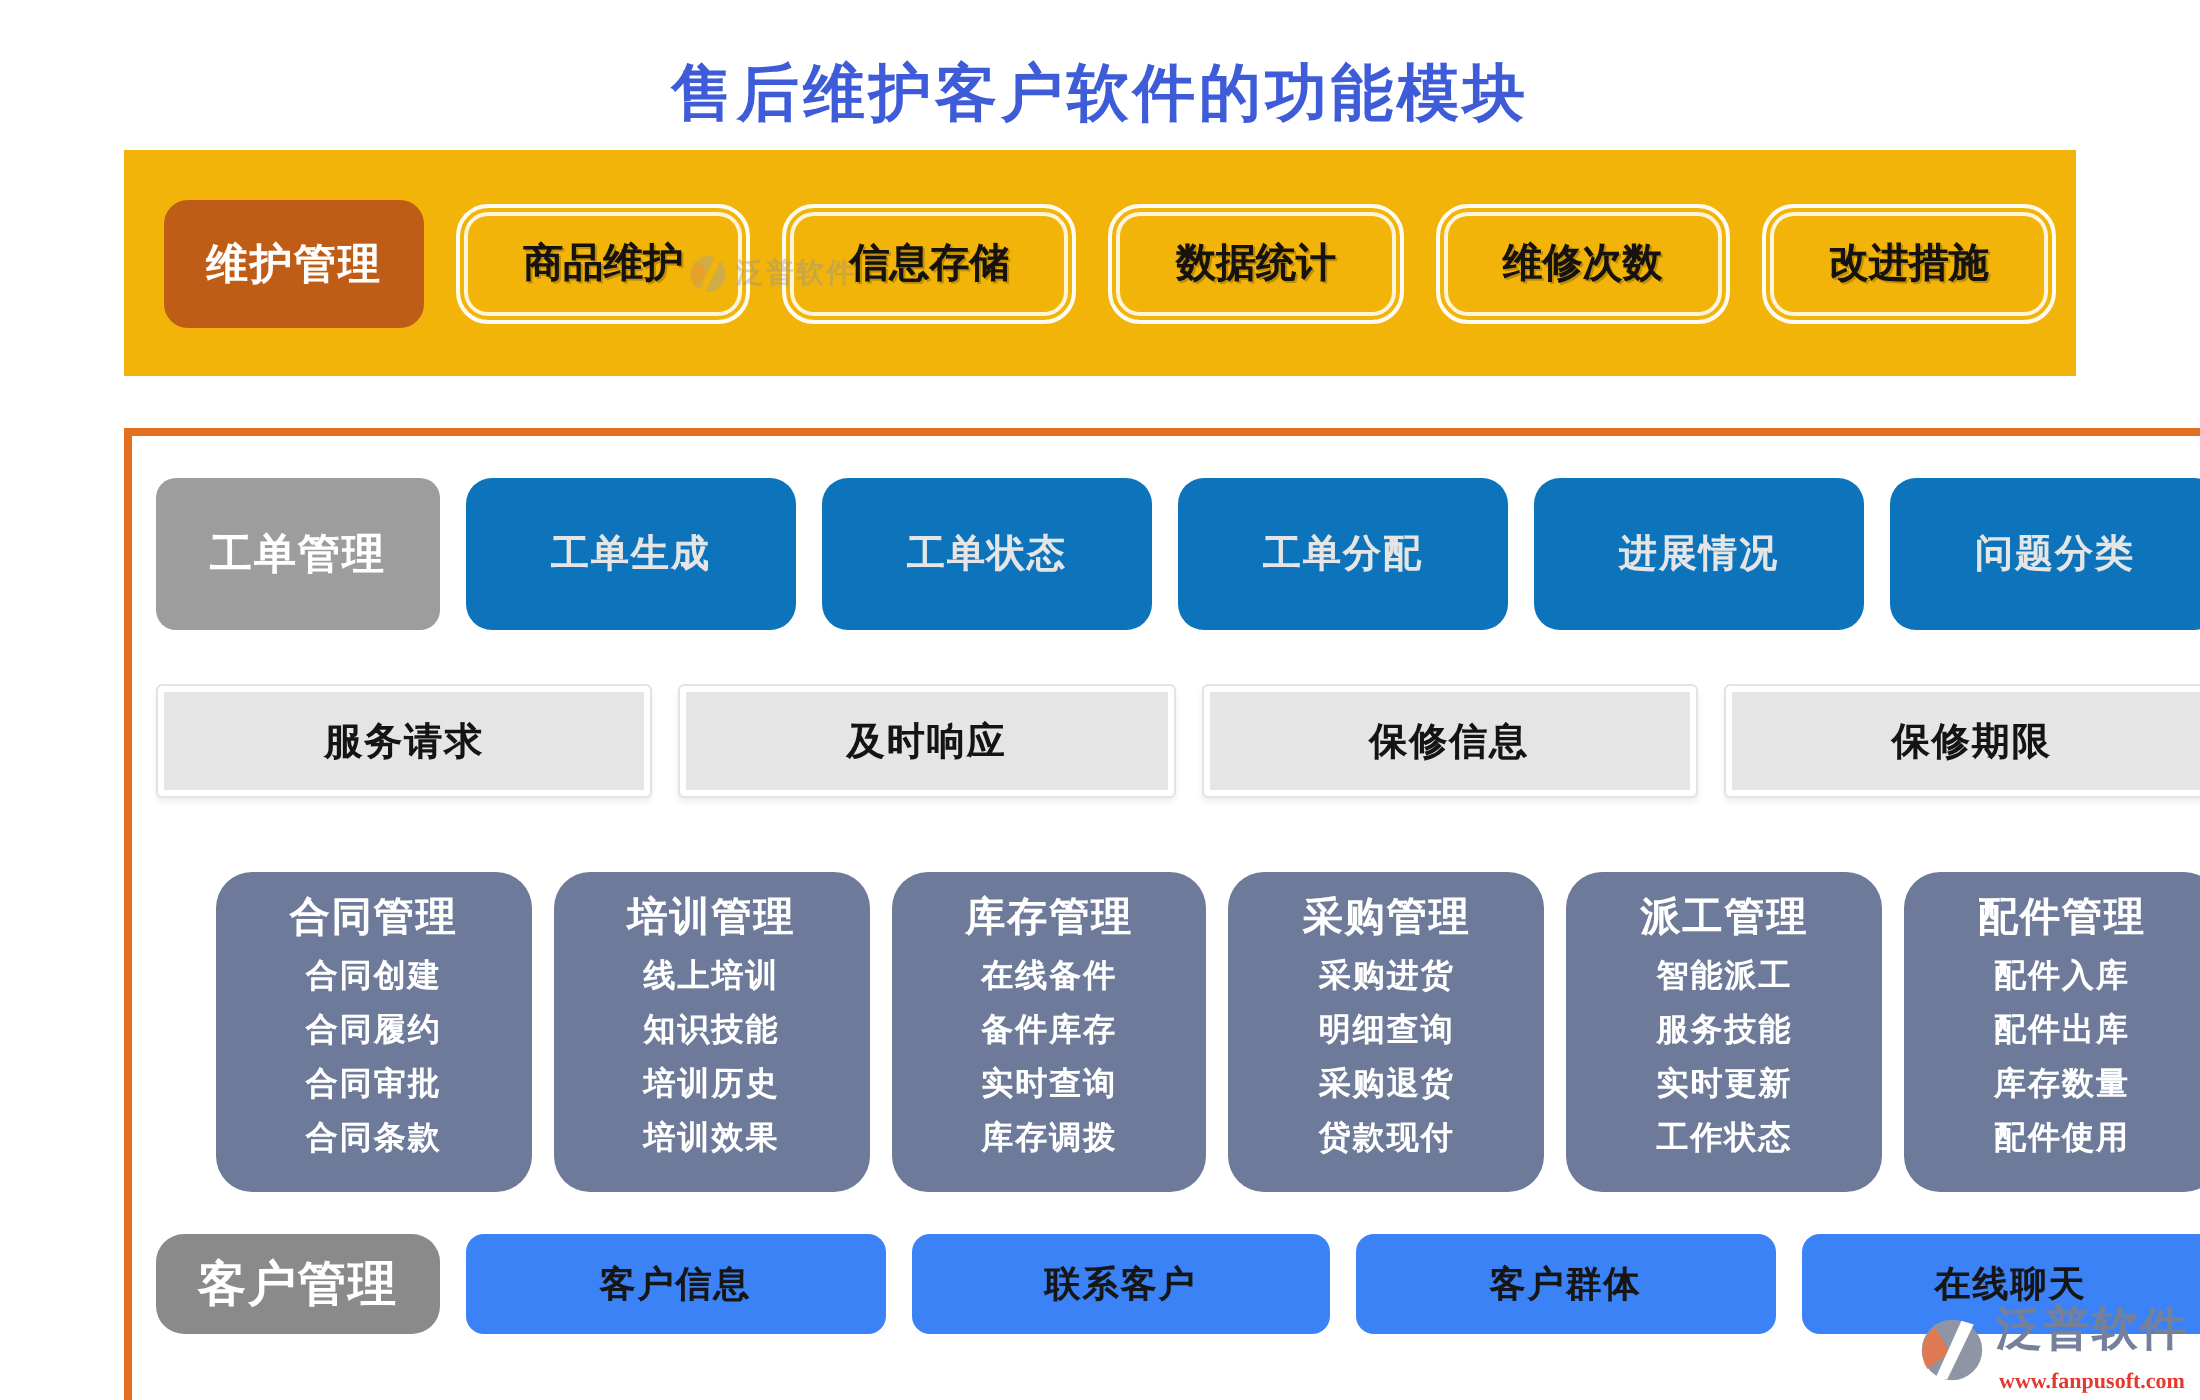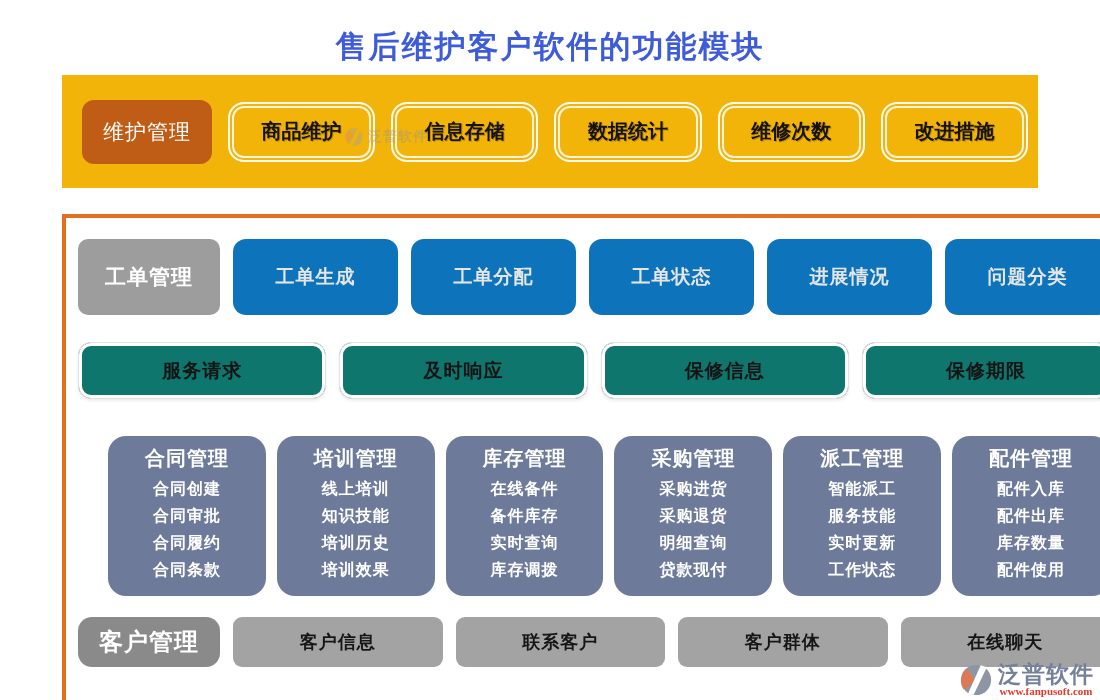--- a/index.html
+++ b/index.html
@@ -8,21 +8,21 @@
 
   
   .page-title{position:absolute;top:26px;left:0;width:100%;text-align:center;
     font-size:31px;font-weight:bold;color:#3E5BD8;letter-spacing:2px;}
 
   
   .banner{position:absolute;left:62px;top:75px;width:976px;height:113px;background:#F2B408;
     display:flex;align-items:center;box-sizing:border-box;padding:0 10px 0 20px;gap:16px;}
   .banner-label{flex:none;width:130px;height:64px;background:#BF5C15;border-radius:12px;
     color:#fff;display:flex;align-items:center;justify-content:center;
-    font-size:21px;font-weight:normal;letter-spacing:1px;cursor:pointer;}
+    font-size:21px;font-weight:bold;letter-spacing:1px;cursor:pointer;}
   .ybtn{flex:1;height:56px;border:2px solid rgba(255,255,255,.95);border-radius:16px;
     box-shadow:inset 0 0 0 2px #F2B408,inset 0 0 0 4px rgba(255,255,255,.85);
     display:flex;align-items:center;justify-content:center;
     font-size:20px;font-weight:bold;color:#151210;cursor:pointer;
     text-shadow:1px 1px 0 rgba(130,95,0,.45);}
 
   
   .watermark{position:absolute;left:282px;top:52px;display:flex;align-items:center;gap:4px;
     opacity:.38;pointer-events:none;}
   .watermark .wm-text{font-size:14px;font-weight:bold;color:#8d94a3;letter-spacing:1px;}
@@ -35,40 +35,40 @@
   .row-label{flex:none;width:142px;display:flex;align-items:center;justify-content:center;
     background:#9D9D9D;border-radius:10px;color:#fff;font-size:21px;font-weight:bold;
     letter-spacing:1px;cursor:pointer;}
   .cell{flex:1;display:flex;align-items:center;justify-content:center;
     font-size:19px;font-weight:bold;cursor:pointer;letter-spacing:1px;}
 
   .row1{top:21px;height:76px;}
   .blue-btn{background:#0D74BC;border-radius:13px;color:#e5e5e5;}
 
   .row2{top:124px;height:57px;}
-  .white-btn{background:#0f766e;border:1px solid #E3E3E3;border-radius:13px;
+  .white-btn{background:#e5e5e5;border:1px solid #E3E3E3;border-radius:3px;
     box-shadow:0 2px 3px rgba(0,0,0,.07),inset 0 0 0 3px #fff;color:#141414;}
 
   
   .panels{position:absolute;left:12px;right:12px;top:218px;height:160px;display:flex;gap:11px;padding-left:30px;}
   .panel{flex:1;background:#6E7A99;border-radius:18px;color:#fff;text-align:center;
     padding-top:9px;box-sizing:border-box;cursor:pointer;}
   .panel-title{font-size:20px;font-weight:bold;letter-spacing:1px;margin-bottom:3px;}
   .panel-item{font-size:16px;font-weight:bold;line-height:27px;letter-spacing:1px;}
 
   .row4{top:399px;height:50px;}
   .row4 .row-label{background:#8A8A8A;border-radius:14px;font-size:24px;}
-  .light-btn{background:#a3a3a3;border-radius:9px;color:#161616;font-size:18px;}
+  .light-btn{background:#3b82f6;border-radius:9px;color:#161616;font-size:18px;}
 
   
   .footer{position:absolute;right:6px;bottom:3px;display:flex;align-items:center;gap:5px;}
   .footer svg{display:block;}
   .brand-col{display:flex;flex-direction:column;align-items:center;line-height:1;}
   .brand-name{font-size:23px;font-weight:bold;color:#75809A;letter-spacing:1px;}
-  .brand-url{font-size:11px;font-weight:bold;color:#E4392E;margin-top:0;}
+  .brand-url{font-size:11px;font-weight:bold;color:#E4392E;margin-top:10px;}
 </style>
 </head>
 <body>
 
 <div class="stage">
 
   <div class="page-title">售后维护客户软件的功能模块</div>
 
   <div class="banner">
     <div class="banner-label">维护管理</div>
@@ -87,40 +87,40 @@
       </span>
       <span class="wm-text">泛普软件</span>
     </div>
   </div>
 
   <div class="main">
 
     <div class="row row1">
       <div class="row-label">工单管理</div>
       <div class="cell blue-btn">工单生成</div>
+      <div class="cell blue-btn">工单状态</div>
       <div class="cell blue-btn">工单分配</div>
-      <div class="cell blue-btn">工单状态</div>
       <div class="cell blue-btn">进展情况</div>
       <div class="cell blue-btn">问题分类</div>
     </div>
 
     <div class="row row2">
       <div class="cell white-btn">服务请求</div>
       <div class="cell white-btn">及时响应</div>
       <div class="cell white-btn">保修信息</div>
       <div class="cell white-btn">保修期限</div>
     </div>
 
     <div class="panels">
 
       <div class="panel">
         <div class="panel-title">合同管理</div>
         <div class="panel-item">合同创建</div>
+        <div class="panel-item">合同履约</div>
         <div class="panel-item">合同审批</div>
-        <div class="panel-item">合同履约</div>
         <div class="panel-item">合同条款</div>
       </div>
 
       <div class="panel">
         <div class="panel-title">培训管理</div>
         <div class="panel-item">线上培训</div>
         <div class="panel-item">知识技能</div>
         <div class="panel-item">培训历史</div>
         <div class="panel-item">培训效果</div>
       </div>
@@ -129,22 +129,22 @@
         <div class="panel-title">库存管理</div>
         <div class="panel-item">在线备件</div>
         <div class="panel-item">备件库存</div>
         <div class="panel-item">实时查询</div>
         <div class="panel-item">库存调拨</div>
       </div>
 
       <div class="panel">
         <div class="panel-title">采购管理</div>
         <div class="panel-item">采购进货</div>
+        <div class="panel-item">明细查询</div>
         <div class="panel-item">采购退货</div>
-        <div class="panel-item">明细查询</div>
         <div class="panel-item">贷款现付</div>
       </div>
 
       <div class="panel">
         <div class="panel-title">派工管理</div>
         <div class="panel-item">智能派工</div>
         <div class="panel-item">服务技能</div>
         <div class="panel-item">实时更新</div>
         <div class="panel-item">工作状态</div>
       </div>

